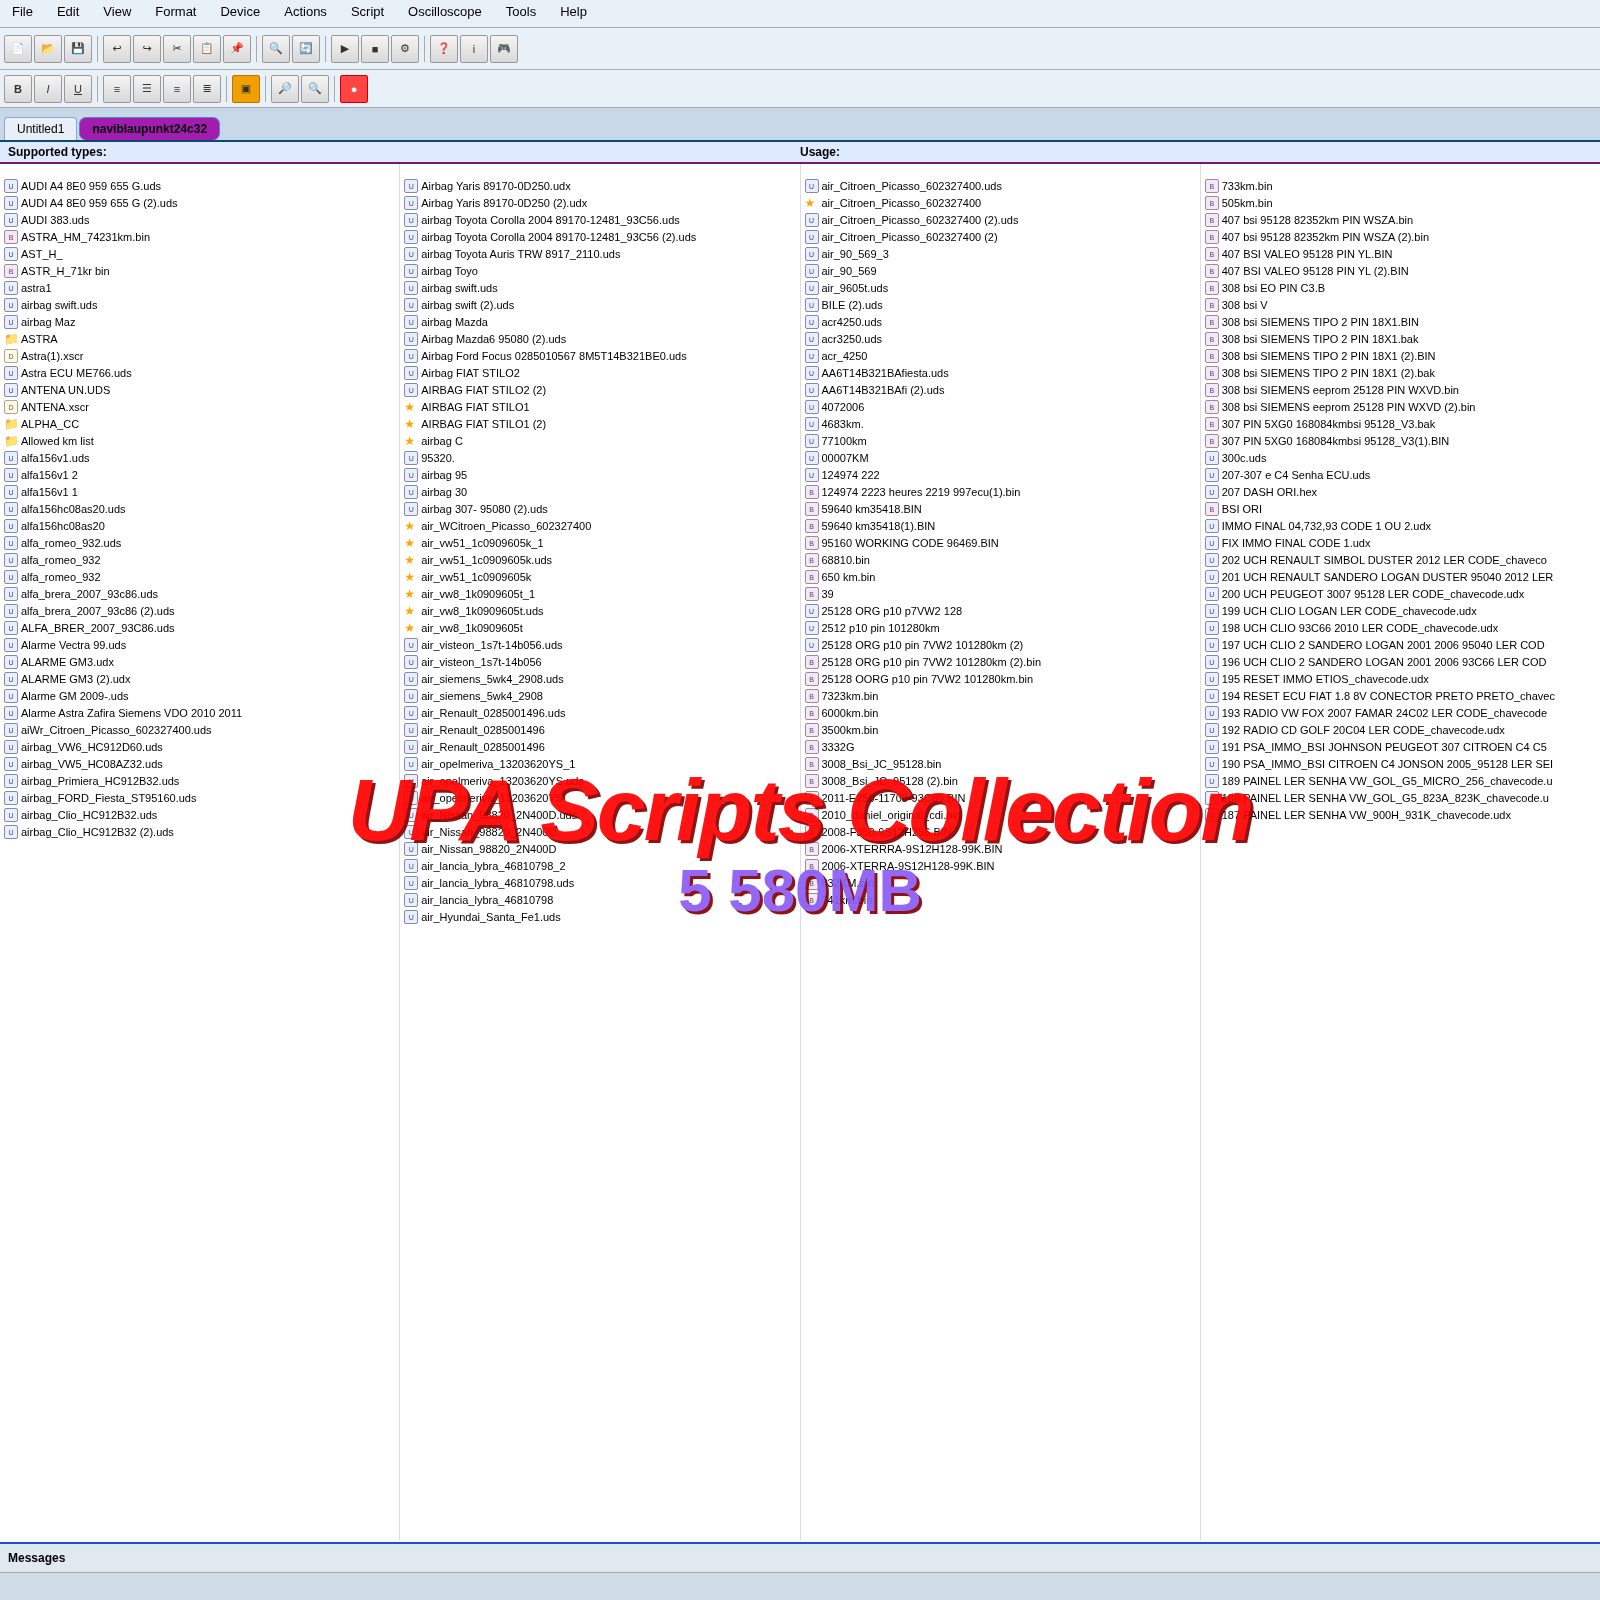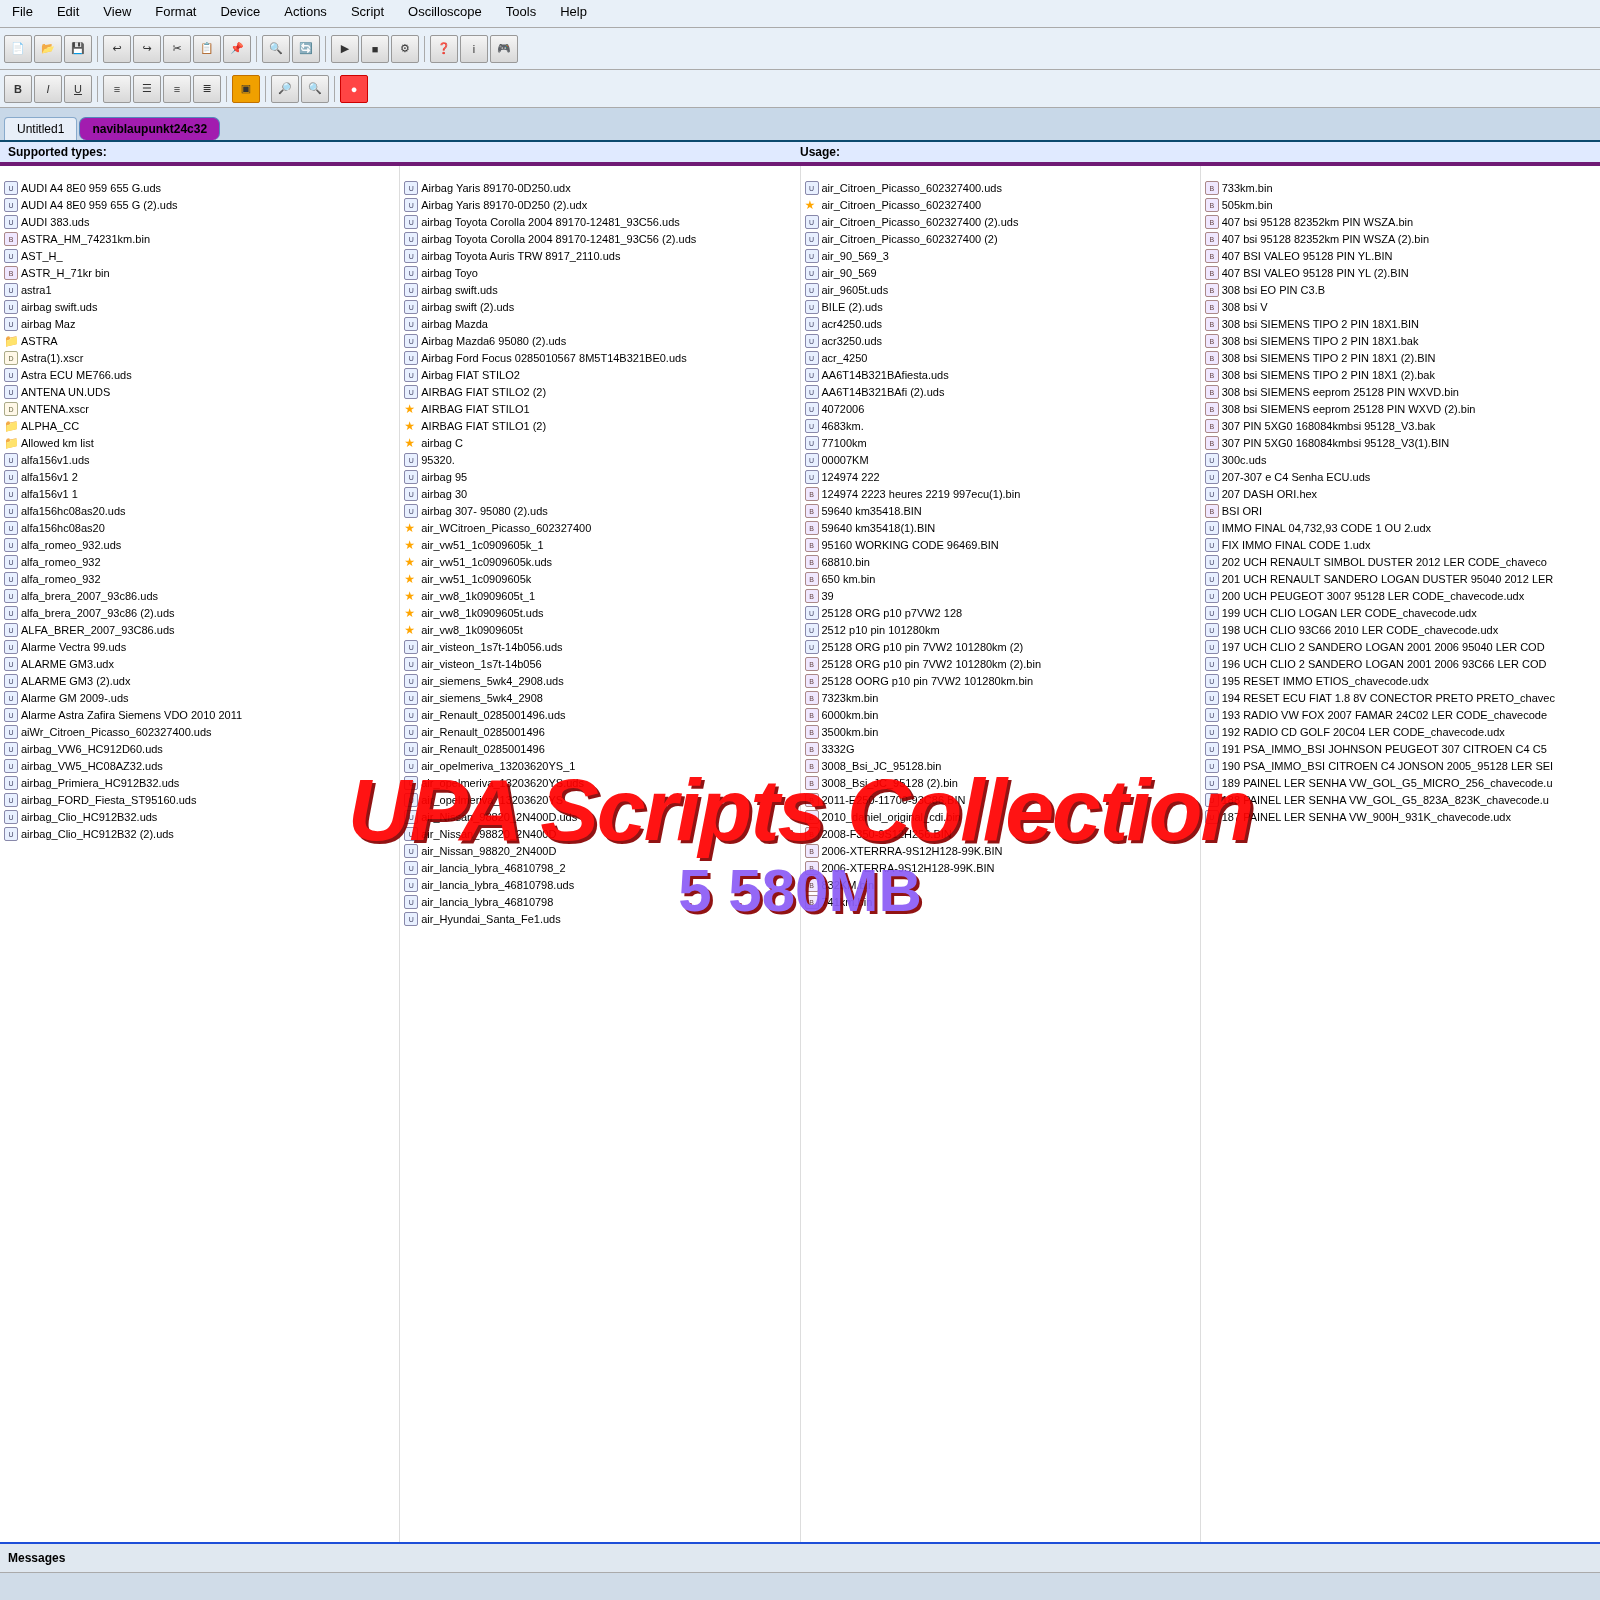--- a/index.html
+++ b/index.html
@@ -93,21 +93,21 @@
     #main-content {
       background: #fff;
       height: calc(1600px - 28px - 42px - 38px - 34px - 28px - 30px);
       overflow: hidden;
       position: relative;
     }
 
     
     #supported-header {
       background: #e0eaff;
-      border-bottom: 4px solid #701a75;
+      border-bottom: 2px solid #701a75;
       display: flex;
       padding: 3px 8px;
       font-weight: bold;
       font-size: 12px;
     }
     .col-header { flex: 1; }
 
     
     #file-list-area {
       display: flex;

